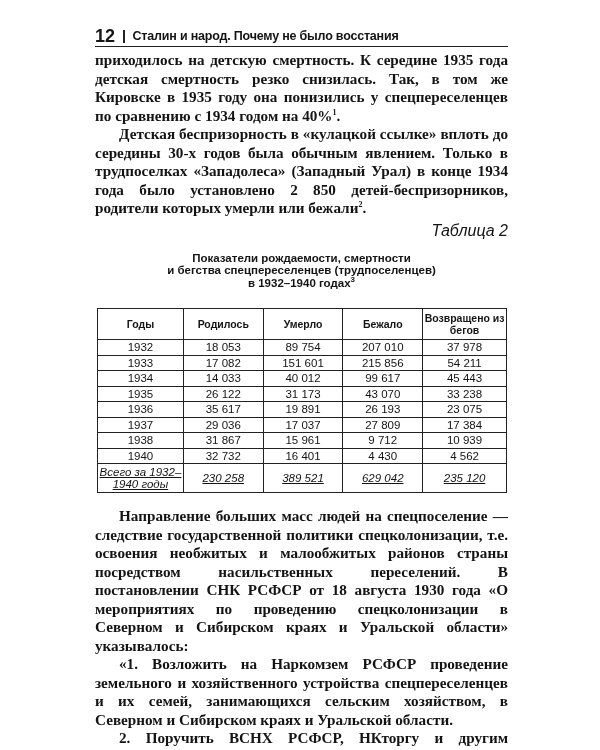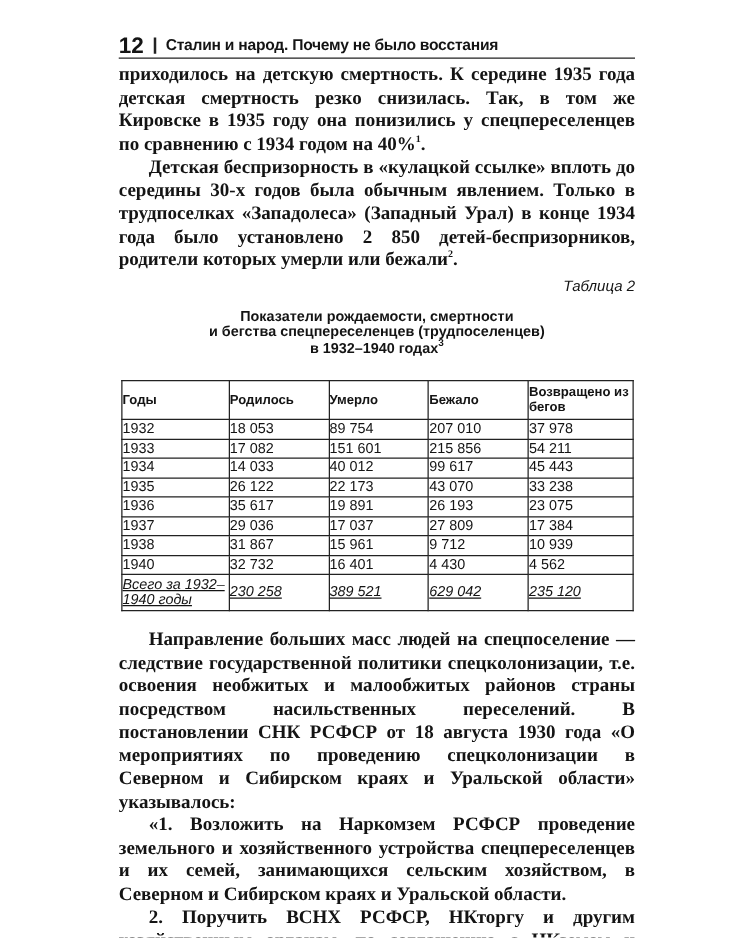--- a/index.html
+++ b/index.html
@@ -17,29 +17,29 @@
   .running-head .pnum { font-size: 18px; margin-right: 8px; }
   .running-head .bar { display:inline-block; width:1.5px; height:13px; background:#222; margin-right:8px; }
   .running-head .title { font-weight: bold; letter-spacing: -0.2px; }
   .body-text { font-size: 15.2px; line-height: 18.5px; text-align: justify; font-weight: bold; }
   .body-text p { margin: 0; }
   .body-text .ind { text-indent: 24px; }
   .l1 { margin-top: 4px; }
   sup { font-size: 8px; vertical-align: super; line-height: 0; }
   .table-label {
     text-align: right; font-family: "Liberation Sans", sans-serif; font-style: italic;
-    font-size: 12px; margin-top: 4px;
+    font-size: 16px; margin-top: 4px;
   }
   .table-title {
     text-align: center; font-family: "Liberation Sans", sans-serif; font-weight: bold;
     font-size: 11.5px; line-height: 12.5px; margin-top: 12px; margin-bottom: 19px;
   }
   table.data {
     border-collapse: collapse; width: 410px; margin-left: 2px;
-    font-family: "Liberation Sans", sans-serif; font-size: 11.5px; text-align: left;
+    font-family: "Liberation Sans", sans-serif; font-size: 11.5px; text-align: center;
   }
   table.data th, table.data td { border: 1.3px solid #222; padding: 0; }
   table.data th { font-weight: bold; font-size: 10.5px; height: 30px; line-height: 12px; }
   table.data td { height: 14.5px; line-height: 14px; }
   table.data tr.total td { font-style: italic; height: 28px; line-height: 12px; text-decoration: underline; }
   .body-text.after { margin-top: 14px; }
 </style>
 </head>
 <body>
 
@@ -99,21 +99,21 @@
       <tr>
           <td>1934</td>
           <td>14 033</td>
           <td>40 012</td>
           <td>99 617</td>
           <td>45 443</td>
         </tr>
       <tr>
           <td>1935</td>
           <td>26 122</td>
-          <td>22 173</td>
+          <td>31 173</td>
           <td>43 070</td>
           <td>33 238</td>
         </tr>
       <tr>
           <td>1936</td>
           <td>35 617</td>
           <td>19 891</td>
           <td>26 193</td>
           <td>23 075</td>
         </tr>

